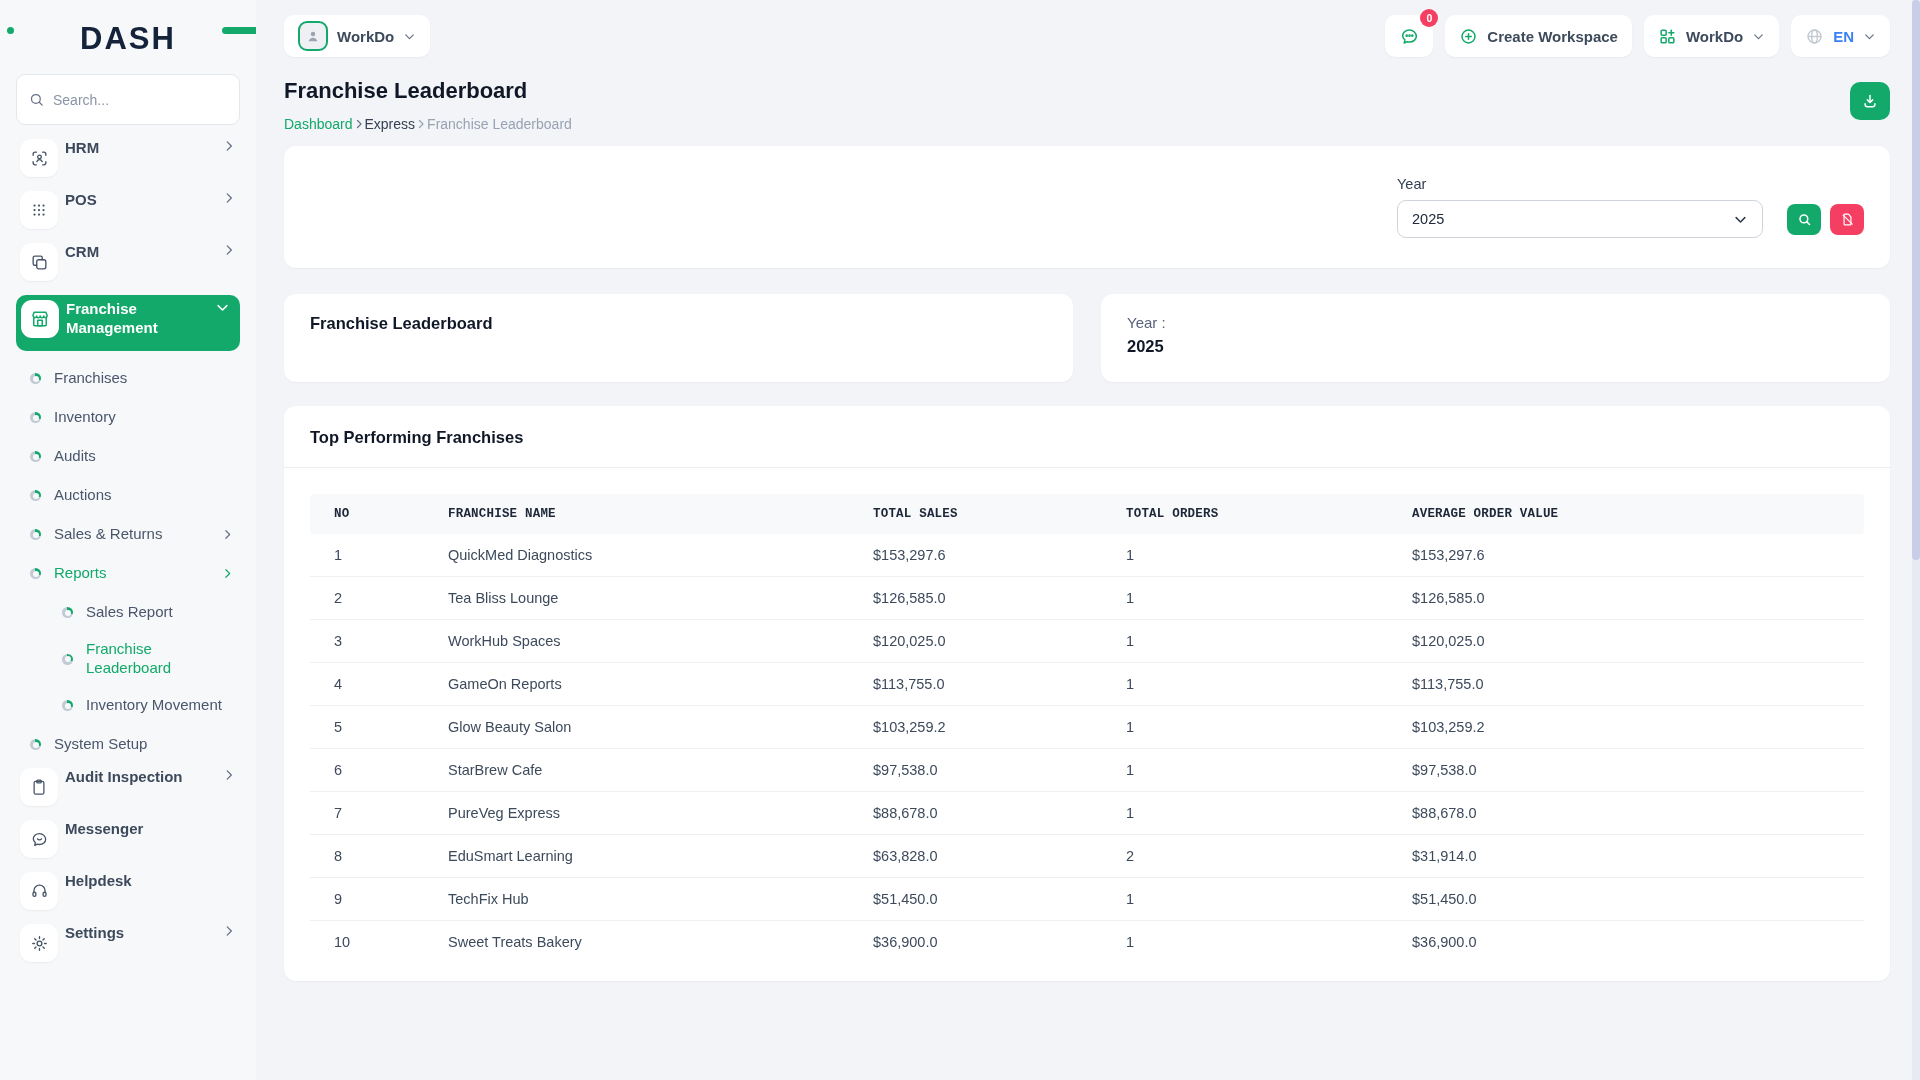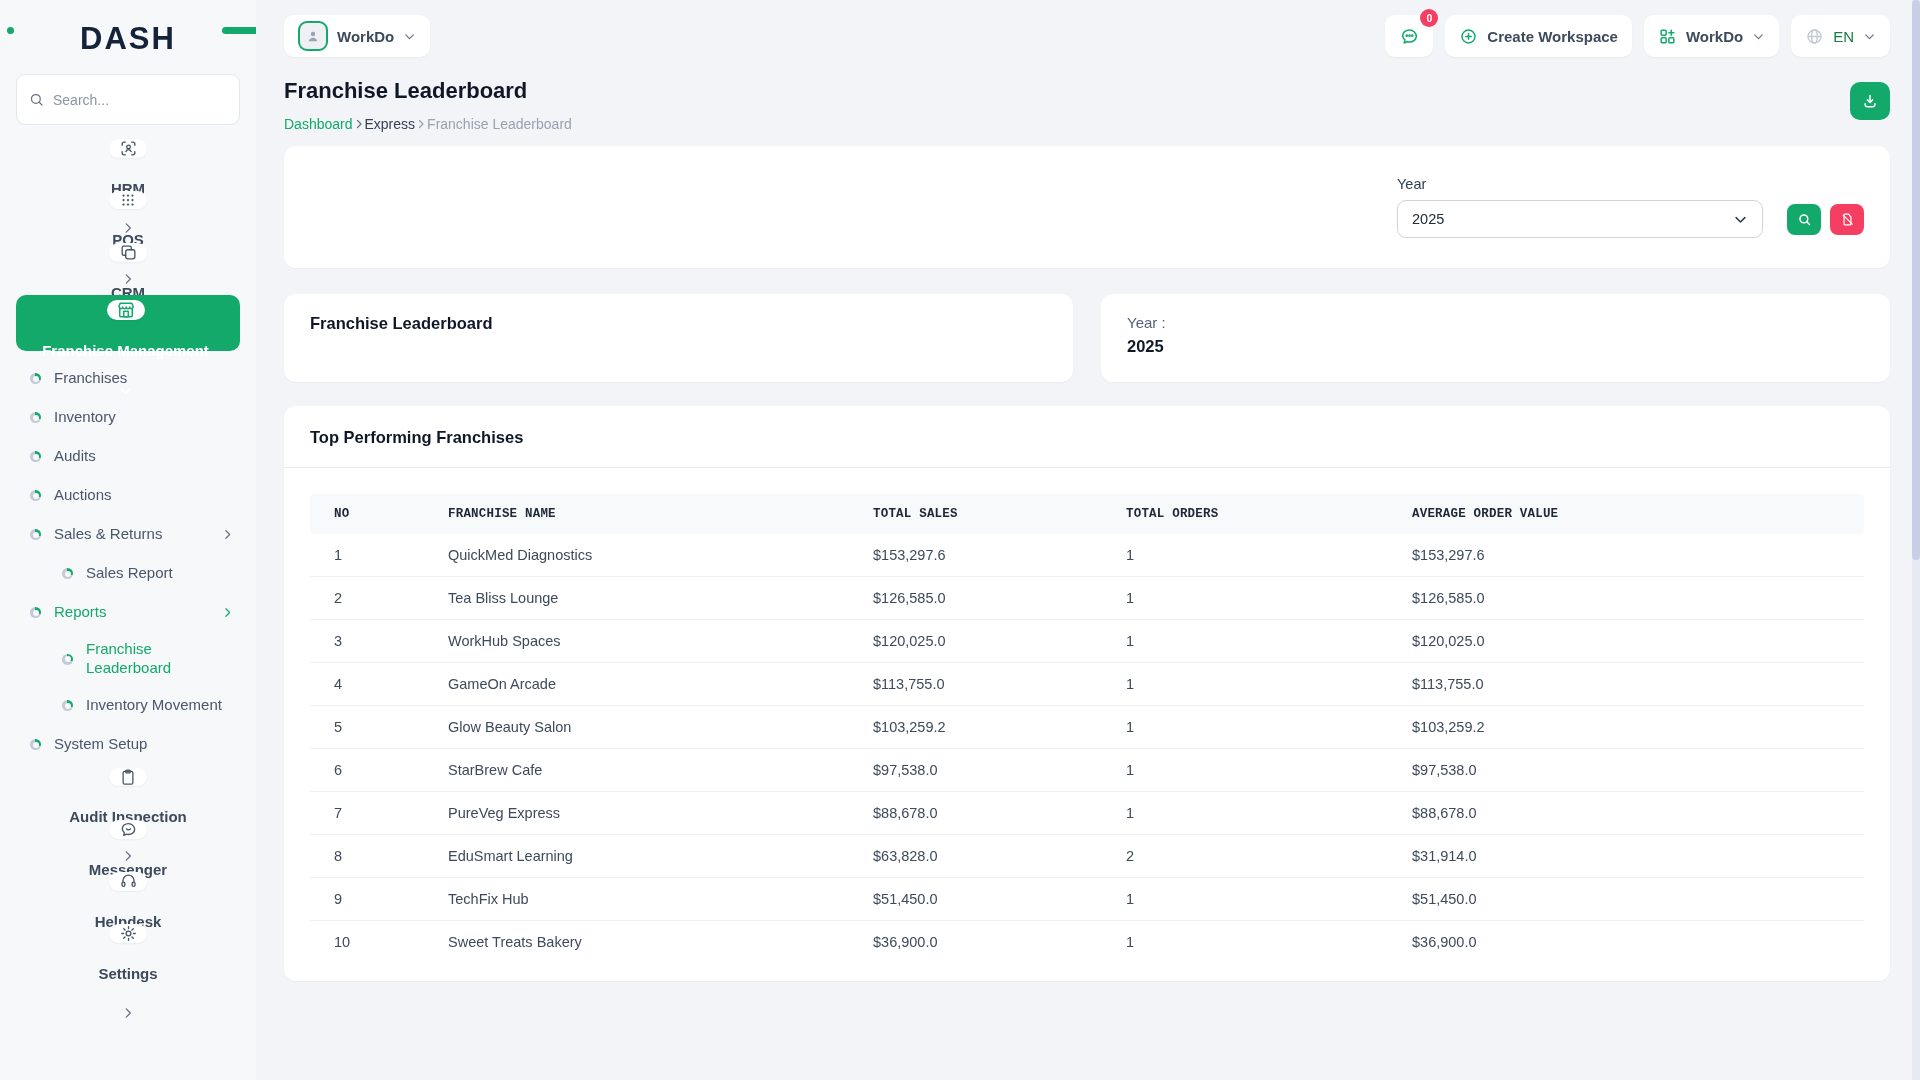--- a/index.html
+++ b/index.html
@@ -39,24 +39,23 @@
     height:51px; padding:0 12px; margin-bottom:14px;
   }
   .search-box input {
     border:none; outline:none; background:transparent; font-size:14px; color:#475467; width:100%;
     font-family:inherit;
   }
   .search-box input::placeholder { color:#8a94a6; }
 
   .nav { display:flex; flex-direction:column; flex:1; }
   .nav-item {
-    display:flex; align-items:center; gap:22px;
+    display:flex; align-items:flex-start; gap:7px;
     height:48px; min-height:48px; border-radius:10px; cursor:pointer; padding:0 4px;
     margin-bottom:4px;
-    flex-direction:column;
   }
   .icon-box {
     width:38px; height:38px; min-width:38px; border-radius:11px; background:#ffffff;
     display:flex; align-items:center; justify-content:center;
     box-shadow:0 1px 2px rgba(16,24,40,.05);
   }
   .nav-label { font-size:15px; font-weight:600; color:#3d4a5c; flex:1; line-height:1.25; }
   .nav-chevron { color:#667085; }
 
   .nav-item.active-module {
@@ -95,21 +94,21 @@
     width:30px; height:30px; border-radius:9px; border:2px solid #12a96a; background:#eef0f3;
     display:flex; align-items:center; justify-content:center;
   }
   .topbar-right { display:flex; align-items:center; gap:12px; }
   .chat-btn { position:relative; width:48px; justify-content:center; padding:0; }
   .badge {
     position:absolute; top:-6px; right:-5px; min-width:18px; height:18px; border-radius:9px;
     background:#f43f63; color:#fff; font-size:10.5px; font-weight:700;
     display:flex; align-items:center; justify-content:center; padding:0 5px;
   }
-  .lang-green { color:#15803d; font-weight:400; font-size:15px; }
+  .lang-green { color:#3b82f6; font-weight:700; font-size:15px; }
 
   .page-head { display:flex; justify-content:space-between; align-items:flex-start; margin-bottom:14px; }
   .page-title { font-size:22px; font-weight:700; color:#101828; margin-bottom:12px; }
   .breadcrumb { display:flex; align-items:center; font-size:14px; }
   .crumb-link { color:#12a96a; cursor:pointer; }
   .crumb-mid { color:#344054; cursor:pointer; }
   .crumb-current { color:#98a2b3; }
   .dl-btn {
     width:40px; height:38px; border-radius:10px; background:#12a96a; border:none; cursor:pointer;
     display:flex; align-items:center; justify-content:center; margin-top:4px;
@@ -272,32 +271,32 @@
     </div>
     <div class="sub-item">
       <span class="bullet"></span>
       <span class="sub-label">Sales &amp; Returns</span>
       <span class="nav-chevron">
           <svg width="13" height="13" viewBox="0 0 24 24" fill="none" stroke="currentColor" stroke-width="2.2" stroke-linecap="round" stroke-linejoin="round">
             <polyline points="9 5 16 12 9 19"></polyline>
           </svg>
         </span>
     </div>
-    <div class="sub-item lvl2">
-      <span class="bullet"></span>
-      <span class="sub-label">Sales Report</span>
-    </div>
     <div class="sub-item green">
       <span class="bullet"></span>
       <span class="sub-label">Reports</span>
       <span class="nav-chevron" style="color:#12a96a">
           <svg width="13" height="13" viewBox="0 0 24 24" fill="none" stroke="currentColor" stroke-width="2.2" stroke-linecap="round" stroke-linejoin="round">
             <polyline points="9 5 16 12 9 19"></polyline>
           </svg>
         </span>
+    </div>
+    <div class="sub-item lvl2">
+      <span class="bullet"></span>
+      <span class="sub-label">Sales Report</span>
     </div>
     <div class="sub-item lvl2 green" style="min-height:54px">
       <span class="bullet"></span>
       <span class="sub-label" style="max-width:120px">Franchise Leaderboard</span>
     </div>
     <div class="sub-item lvl2">
       <span class="bullet"></span>
       <span class="sub-label">Inventory Movement</span>
     </div>
     <div class="sub-item">
@@ -552,21 +551,21 @@
             <tr>
               <td>3</td>
               <td>WorkHub Spaces</td>
               <td>$120,025.0</td>
               <td>1</td>
               <td>$120,025.0</td>
             </tr>
 
             <tr>
               <td>4</td>
-              <td>GameOn Arcade</td>
+              <td>GameOn Reports</td>
               <td>$113,755.0</td>
               <td>1</td>
               <td>$113,755.0</td>
             </tr>
 
             <tr>
               <td>5</td>
               <td>Glow Beauty Salon</td>
               <td>$103,259.2</td>
               <td>1</td>

